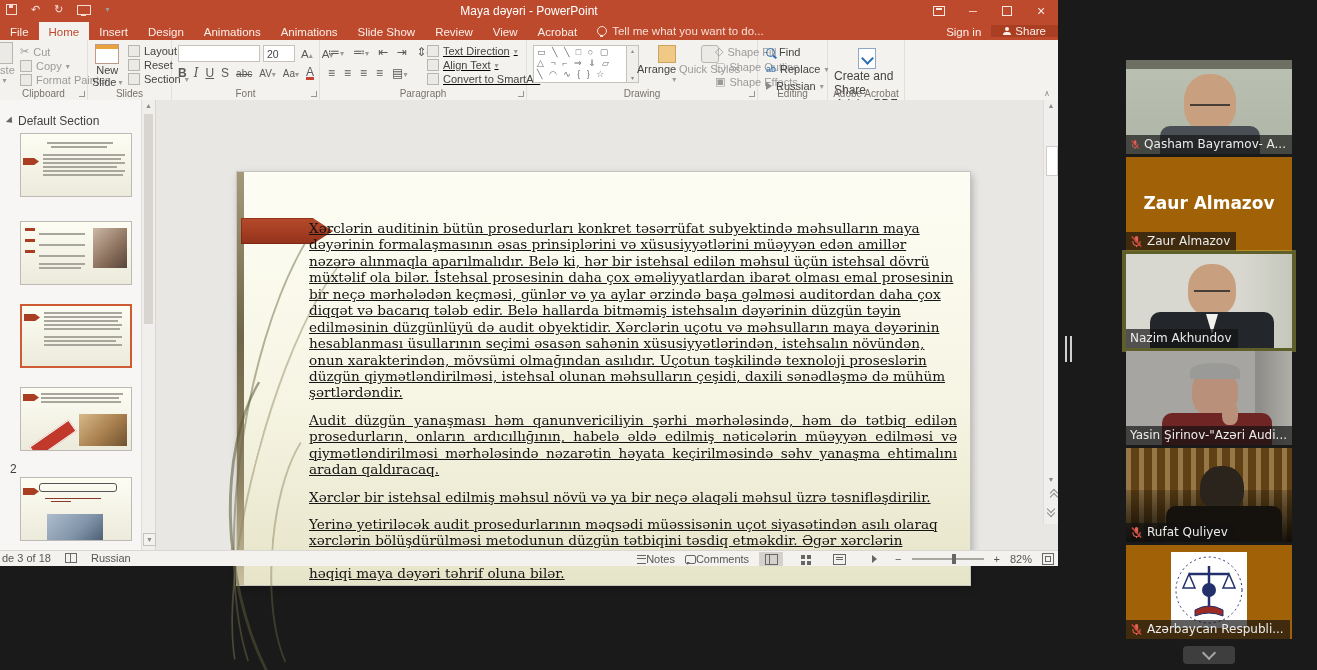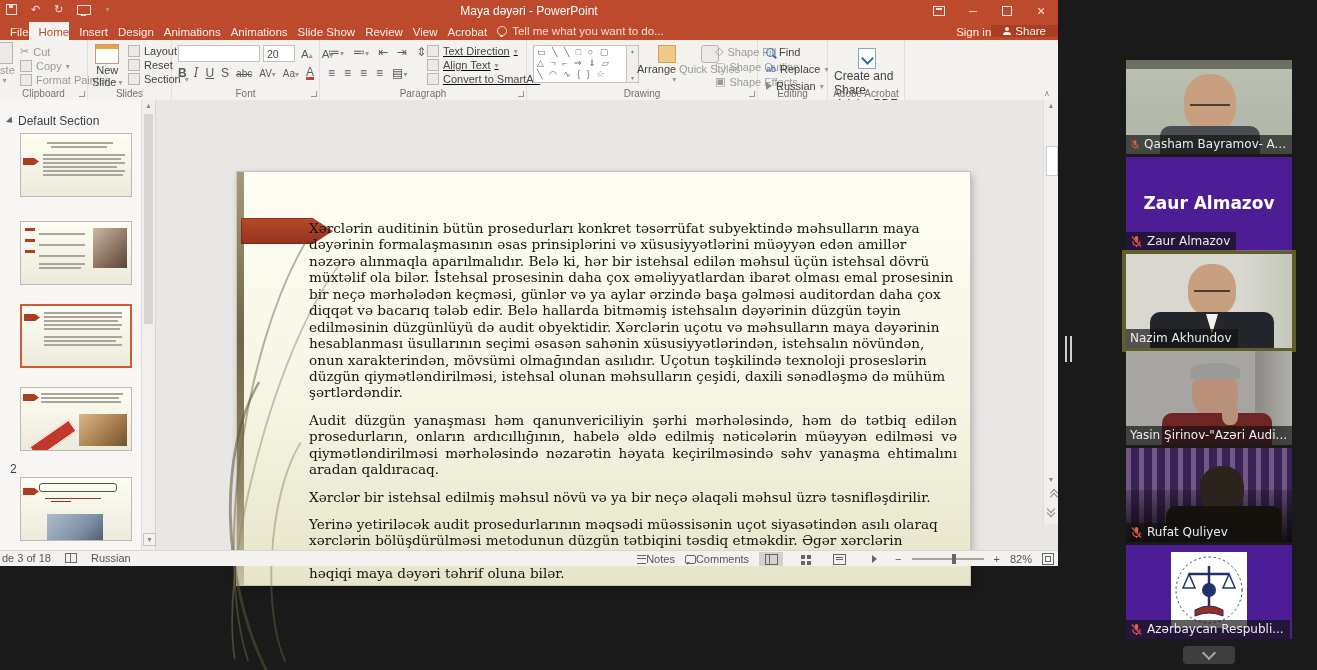--- a/index.html
+++ b/index.html
@@ -20,21 +20,21 @@
   .icon-save:before{content:"";position:absolute;left:2px;top:0;width:4px;height:3px;background:#f6ddd4;}
   .icon-monitor{width:12px;height:8px;border:1px solid #f6ddd4;position:relative;}
   .icon-monitor:after{content:"";position:absolute;left:3px;top:8px;width:5px;height:2px;background:#f6ddd4;}
   .icon-restore{width:8px;height:8px;border:1px solid #fbe9e3;position:relative;background:#BE4A2D;}
   .icon-restore:before{content:"";position:absolute;left:2px;top:-3px;width:8px;height:8px;border:1px solid #fbe9e3;z-index:-1;}
   .icon-ribbonopt{width:10px;height:8px;border:1px solid #fbe9e3;position:relative;}
   .icon-ribbonopt:after{content:"";position:absolute;left:2px;top:1px;width:6px;height:2px;background:#fbe9e3;}
 
   
   #tabrow{position:absolute;left:0;top:22px;width:100%;height:18px;background:#BE4A2D;display:flex;align-items:stretch;color:#fceee9;font-size:11.5px;}
-  .tab{padding:2px 0 0 10px;display:flex;align-items:center;}
+  .tab{padding:2px 10px 0 10px;display:flex;align-items:center;}
   .tab.active{background:#F4F2EF;color:#BE4A2D;}
   .tellme{display:flex;align-items:center;gap:5px;padding:0 10px;color:#f8ded5;}
   .bulb{width:8px;height:8px;border:1px solid #f8ded5;border-radius:50%;position:relative;}
   .bulb:after{content:"";position:absolute;left:2px;top:8px;width:3px;height:2px;background:#f8ded5;}
   .tab-right{margin-left:auto;display:flex;align-items:center;}
   .person{width:8px;height:8px;position:relative;margin-right:4px;}
   .person:before{content:"";position:absolute;left:2px;top:0;width:4px;height:4px;border-radius:50%;background:#fceee9;}
   .person:after{content:"";position:absolute;left:0;top:4.5px;width:8px;height:3.5px;border-radius:4px 4px 0 0;background:#fceee9;}
   .share-tab{background:#A93E23;padding:0 12px;display:flex;align-items:center;}
 
@@ -78,21 +78,21 @@
   .tscroll{position:absolute;right:0;top:0;width:13px;height:450px;background:#F0EFED;border-left:1px solid #E0DDD8;}
   .tscroll .up{position:absolute;top:2px;left:0;width:13px;text-align:center;font-size:7px;color:#8a8a8a;}
   .tscroll .thumbbar{position:absolute;top:14px;left:2px;width:9px;height:210px;background:#D8D5D1;}
   .tscroll .dn{position:absolute;bottom:4px;left:1px;width:11px;height:11px;border:1px solid #c6c2bc;background:#f4f2ef;text-align:center;font-size:7px;color:#8a8a8a;line-height:11px;}
 
   
   #slide{position:absolute;left:237px;top:72px;width:733px;height:413px;background:linear-gradient(180deg,#fdfdf4 0%,#f6f5e4 55%,#e6e4c8 100%);box-shadow:0 0 0 1px #c8c5c0,2px 3px 8px rgba(0,0,0,.28);}
   .lstrip{position:absolute;left:0;top:0;width:7px;height:100%;background:linear-gradient(180deg,#a4997a,#6f6548 40%,#8d8262 75%,#c9c0a0);}
   .arc{position:absolute;border:2px solid transparent;border-left-color:rgba(110,105,70,.5);border-radius:50%;}
   .sarrow{position:absolute;left:4px;top:46px;width:92px;height:26px;background:linear-gradient(180deg,#b64a2b,#93321b);clip-path:polygon(0 0,78% 0,100% 50%,78% 100%,0 100%);box-shadow:inset 0 0 0 1px rgba(90,20,5,.4);}
-  .slidetext{position:absolute;left:72px;top:48px;width:648px;font-family:"DejaVu Serif","Liberation Serif",serif;font-size:13.6px;line-height:1.21;color:#141414;}
+  .slidetext{position:absolute;left:72px;top:48px;width:648px;font-family:"DejaVu Serif","Liberation Serif",serif;font-size:13.6px;line-height:1.21;color:#141414;text-decoration:underline;}
   .slidetext p{margin:0 0 11px 0;}
   .slidetext p.just{text-align:justify;}
 
   
   #sscroll{position:absolute;right:0;top:0;width:14px;height:424px;background:#F0EFED;border-left:1px solid #E0DDD8;}
   #sscroll .up{position:absolute;top:2px;width:14px;text-align:center;font-size:7px;color:#8a8a8a;}
   #sscroll .bar{position:absolute;top:46px;left:2px;width:10px;height:28px;background:#fff;border:1px solid #cfccc7;}
   #sscroll .dn{position:absolute;top:376px;width:14px;text-align:center;font-size:7px;color:#8a8a8a;}
   .dblchev{position:absolute;left:3px;width:8px;height:8px;}
   .dblchev i{display:block;width:5px;height:5px;border-right:1.5px solid #8a8a8a;border-bottom:1.5px solid #8a8a8a;margin:-2px auto 0 auto;}
@@ -121,21 +121,21 @@
   .vsorter{width:4px;height:4px;background:#666;box-shadow:6px 0 0 #666,0 6px 0 #666,6px 6px 0 #666;margin:-5px 0 0 -5px;}
   .vread{width:11px;height:9px;border:1px solid #666;position:relative;}
   .vread:after{content:"";position:absolute;left:2px;top:2px;width:7px;height:1px;background:#666;box-shadow:0 2px 0 #666;}
   .vshow{width:0;height:0;border-left:5px solid #666;border-top:4px solid transparent;border-bottom:4px solid transparent;margin-left:3px;}
   .ztrack{width:72px;height:2px;background:#A9A59F;position:relative;}
   .zthumb{position:absolute;left:40px;top:-4px;width:4px;height:10px;background:#666;}
   .fiticon{width:10px;height:10px;border:1px solid #666;position:relative;}
   .fiticon:after{content:"";position:absolute;left:2px;top:2px;width:4px;height:4px;border:1px solid #666;}
 
   
-  .tile{position:absolute;left:1126px;width:166px;height:94px;background:#4c1d95;overflow:hidden;}
+  .tile{position:absolute;left:1126px;width:166px;height:94px;background:#a16207;overflow:hidden;}
   .tile.activebrd{outline:3px solid #B5CF3B;outline-offset:-3px;box-shadow:0 0 0 4px rgba(226,226,80,.35);}
   .namelabel{position:absolute;left:0;bottom:0;max-width:100%;background:rgba(18,18,18,.68);color:#ececec;
              font-family:"DejaVu Sans","Liberation Sans",sans-serif;font-size:12px;padding:2px 6px 3px 4px;
              display:flex;align-items:center;gap:4px;white-space:nowrap;box-sizing:border-box;}
   .centername{position:absolute;left:0;top:38%;width:100%;text-align:center;color:#fff;font-size:17px;font-weight:bold;
               font-family:"DejaVu Sans","Liberation Sans",sans-serif;}
   .face-wall{position:absolute;inset:0;}
   .head{position:absolute;border-radius:46% 46% 42% 42%;}
   .torso{position:absolute;border-radius:10px 10px 0 0;}
   .glasses{position:absolute;height:0;border-top:2px solid rgba(30,30,30,.75);}

